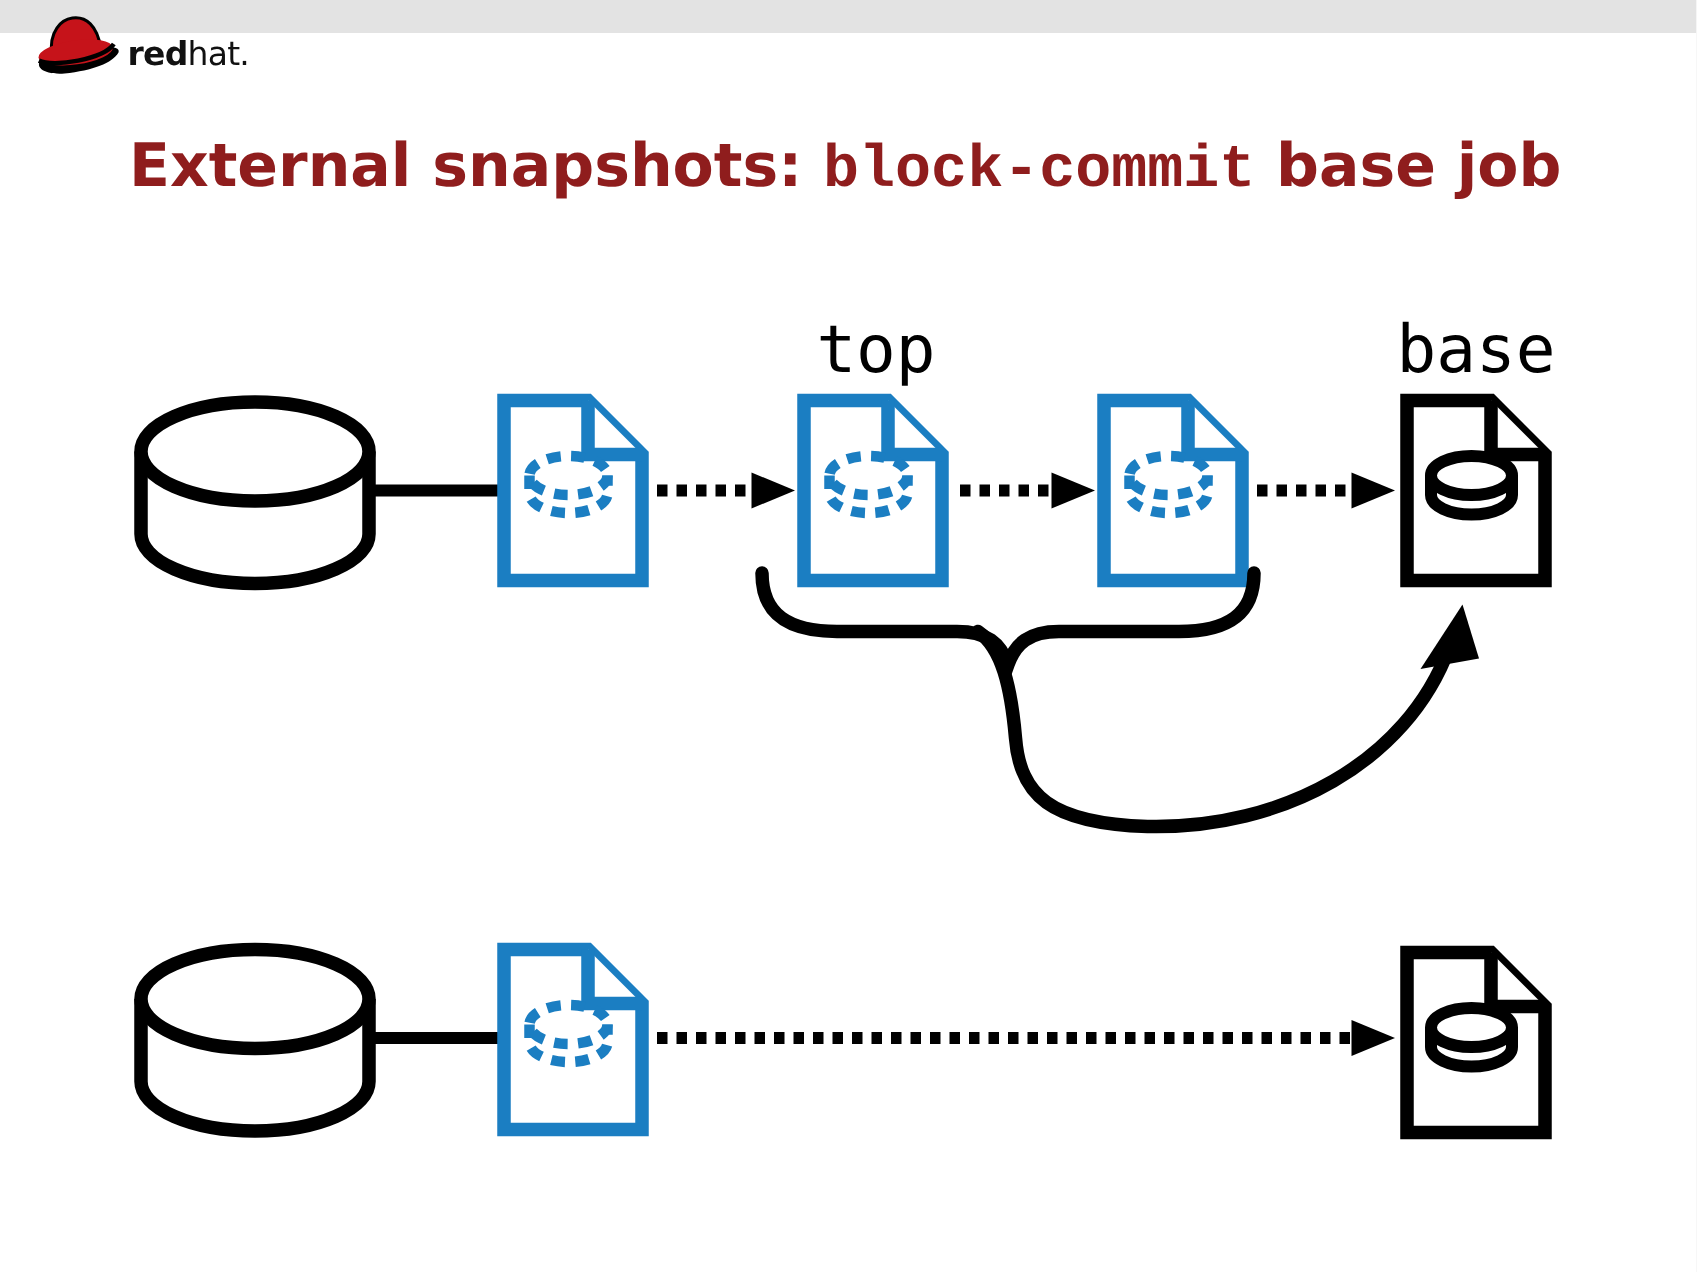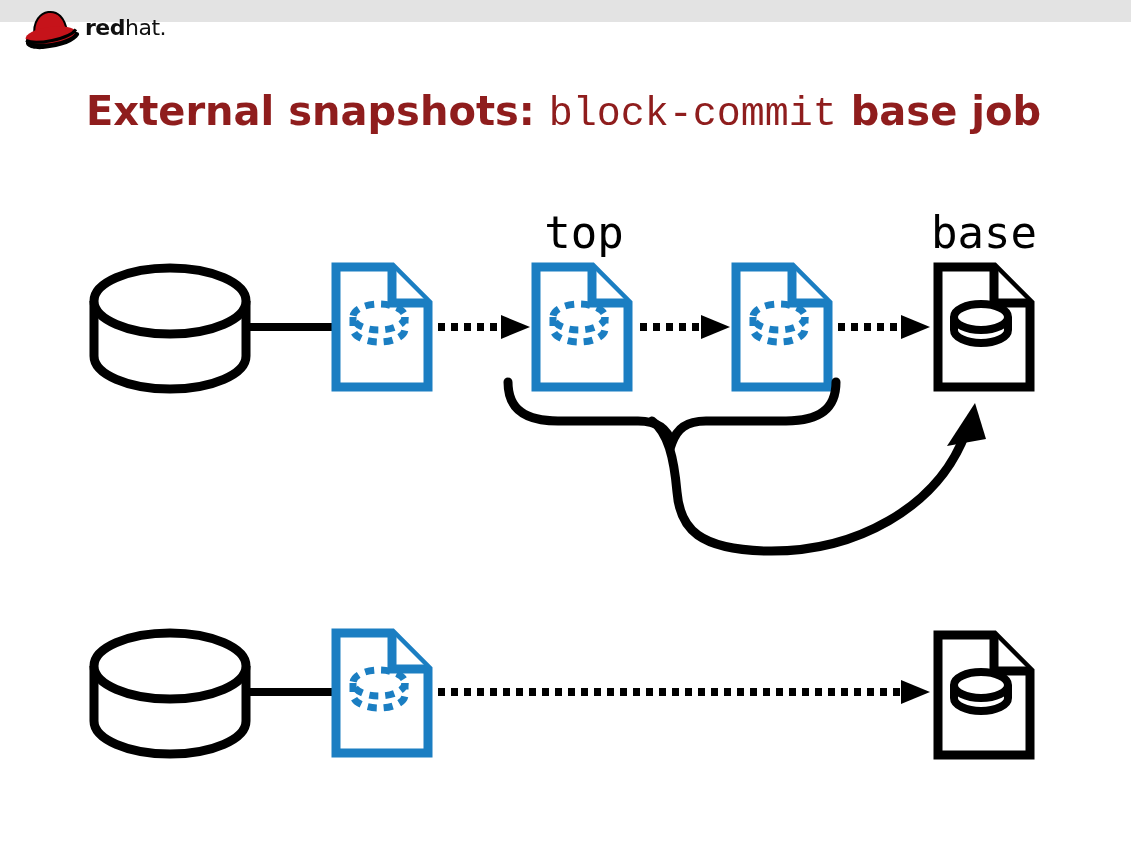--- a/index.html
+++ b/index.html
@@ -8,29 +8,29 @@
     --logo_red:#c6131a;
     --header_gray:#e3e3e3;
     --ink:#000000;
   }
   html,body{margin:0;padding:0;background:#f2f2f2;}
   .slide{
     position:relative;width:1131px;height:848px;background:#ffffff;
     overflow:hidden;font-family:"DejaVu Sans",sans-serif;
   }
   .topbar{position:absolute;top:0;left:0;width:100%;height:22px;background:var(--header_gray);}
-  .logo{position:absolute;top:8px;left:20px;display:flex;align-items:center;height:42px;}
+  .logo{position:absolute;top:8px;left:20px;display:flex;align-items:flex-end;height:42px;}
   .logo svg{display:block;}
   .logo-text{font-size:22px;color:#111;letter-spacing:-0.5px;line-height:1;margin-left:3px;margin-bottom:2px;}
   .logo-text .b{font-weight:bold;}
   .title{
     position:absolute;left:86px;top:88px;font-size:40px;font-weight:bold;
     color:var(--title_red);white-space:pre;line-height:1.15;
   }
-  .title .code{font-family:"Liberation Mono",monospace;font-weight:normal;}
+  .title .code{font-family:"Liberation Mono",monospace;font-weight:bold;}
   svg.diagram{position:absolute;top:0;left:0;}
   
   .blk{stroke:var(--ink);}
   .blu{stroke:var(--accent_blue);}
   .f-white{fill:#ffffff;}
   .f-none{fill:none;}
   .f-blk{fill:var(--ink);stroke:none;}
   .sw9{stroke-width:9;}
   .sw8{stroke-width:8;}
   .sw7{stroke-width:7;}

